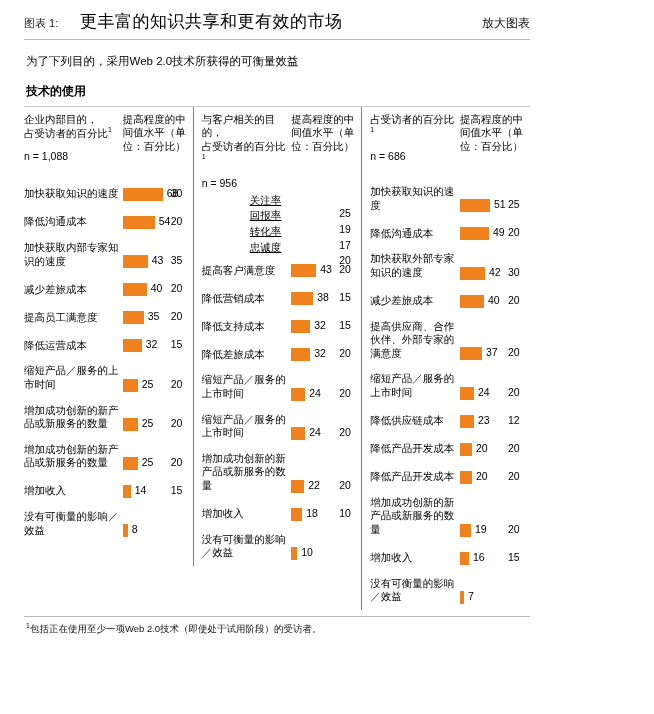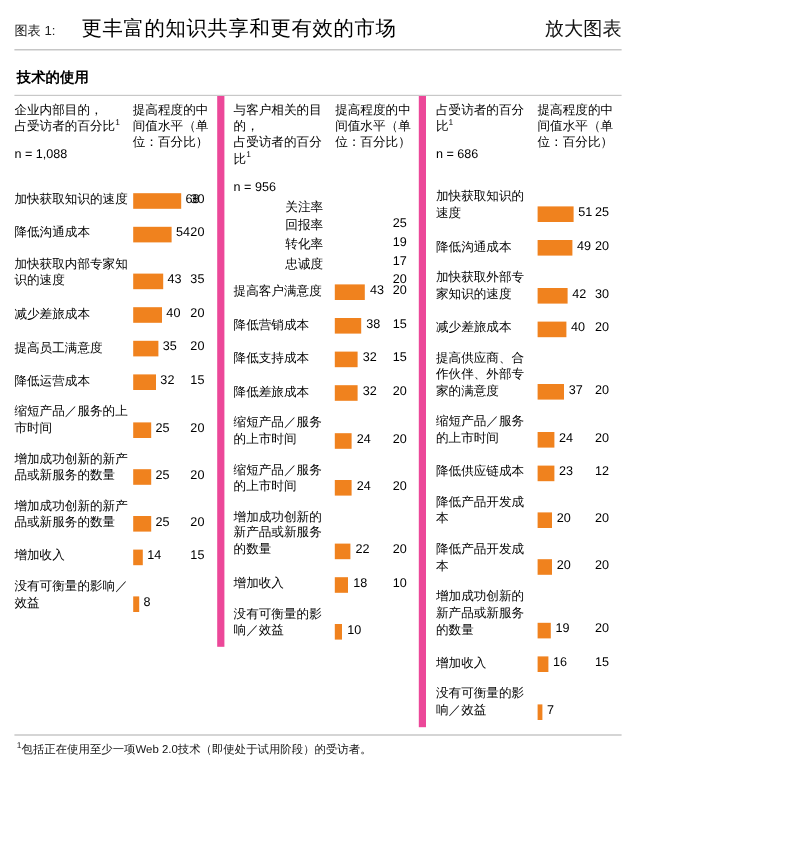--- a/index.html
+++ b/index.html
@@ -10,20 +10,21 @@
     background: #ffffff;
     font-family: "Liberation Sans", sans-serif;
     color: #000;
     -webkit-font-smoothing: antialiased;
   }
   .page {
     position: relative;
     width: 530px;
     height: 714px;
     padding: 4px;
+    margin-left: 12px;
   }
   .topbar {
     display: flex;
     align-items: baseline;
     padding: 6px 8px 0 8px;
   }
   .exhibit-label {
     font-size: 11px;
     color: #222;
     width: 56px;
@@ -31,21 +32,21 @@
     padding-top: 4px;
   }
   .headline {
     flex: 1;
     font-size: 17px;
     font-weight: normal;
     letter-spacing: 0.5px;
     color: #000;
   }
   .zoom-link {
-    font-size: 16px;
+    font-size: 12px;
     color: #111;
     white-space: nowrap;
     padding-top: 4px;
     text-align: center;
   }
   .rule-top {
     border-bottom: 1px solid #b9b9b9;
     margin: 6px 8px 0 8px;
   }
   .subtitle {
@@ -63,21 +64,21 @@
   }
   .grid {
     display: flex;
     padding: 0 8px;
   }
   .col {
     width: 33.33%;
     position: relative;
     padding-right: 4px;
   }
-  .col + .col .colinner { border-left: 6px solid #ec4899; padding-left: 8px; }
+  .col + .col .colinner { border-left: 1px solid #ec4899; padding-left: 8px; }
   .colinner { position: relative; }
   .head {
     display: flex;
     font-size: 10.5px;
     line-height: 1.28;
     padding-top: 6px;
     min-height: 70px;
   }
   .head-left {
     flex: 1;
@@ -92,21 +93,21 @@
   .head-n { margin-top: 10px; }
   .rows { margin-top: 2px; }
   .row {
     display: flex;
     align-items: flex-end;
     font-size: 10.5px;
     line-height: 1.3;
     padding: 6px 0 6px 0;
     min-height: 28px;
   }
-  .row.sub { padding: 1px 0; min-height: 0; }
+  .row.sub { padding: 1px 0; min-height: 0; text-decoration: underline; }
   .lbl {
     flex: 1;
     padding-right: 4px;
     word-break: break-word;
   }
   .lbl.sub-lbl { text-align: right; padding-right: 10px; color: #000; }
   .barwrap {
     width: 66px;
     flex: 0 0 66px;
     display: flex;
@@ -147,20 +148,21 @@
 <div class="page">
 
   <div class="topbar">
     <div class="exhibit-label">图表 1:</div>
     <div class="headline">更丰富的知识共享和更有效的市场</div>
     <div class="zoom-link">放大图表</div>
   </div>
 
   <div class="rule-top"></div>
 
+  <div class="subtitle">为了下列目的，采用Web 2.0技术所获得的可衡量效益</div>
 
   <div class="section-title">技术的使用</div>
 
   <div class="rule-thin"></div>
 
   <div class="grid">
 
     <div class="col">
       <div class="colinner">
         <div class="head">

